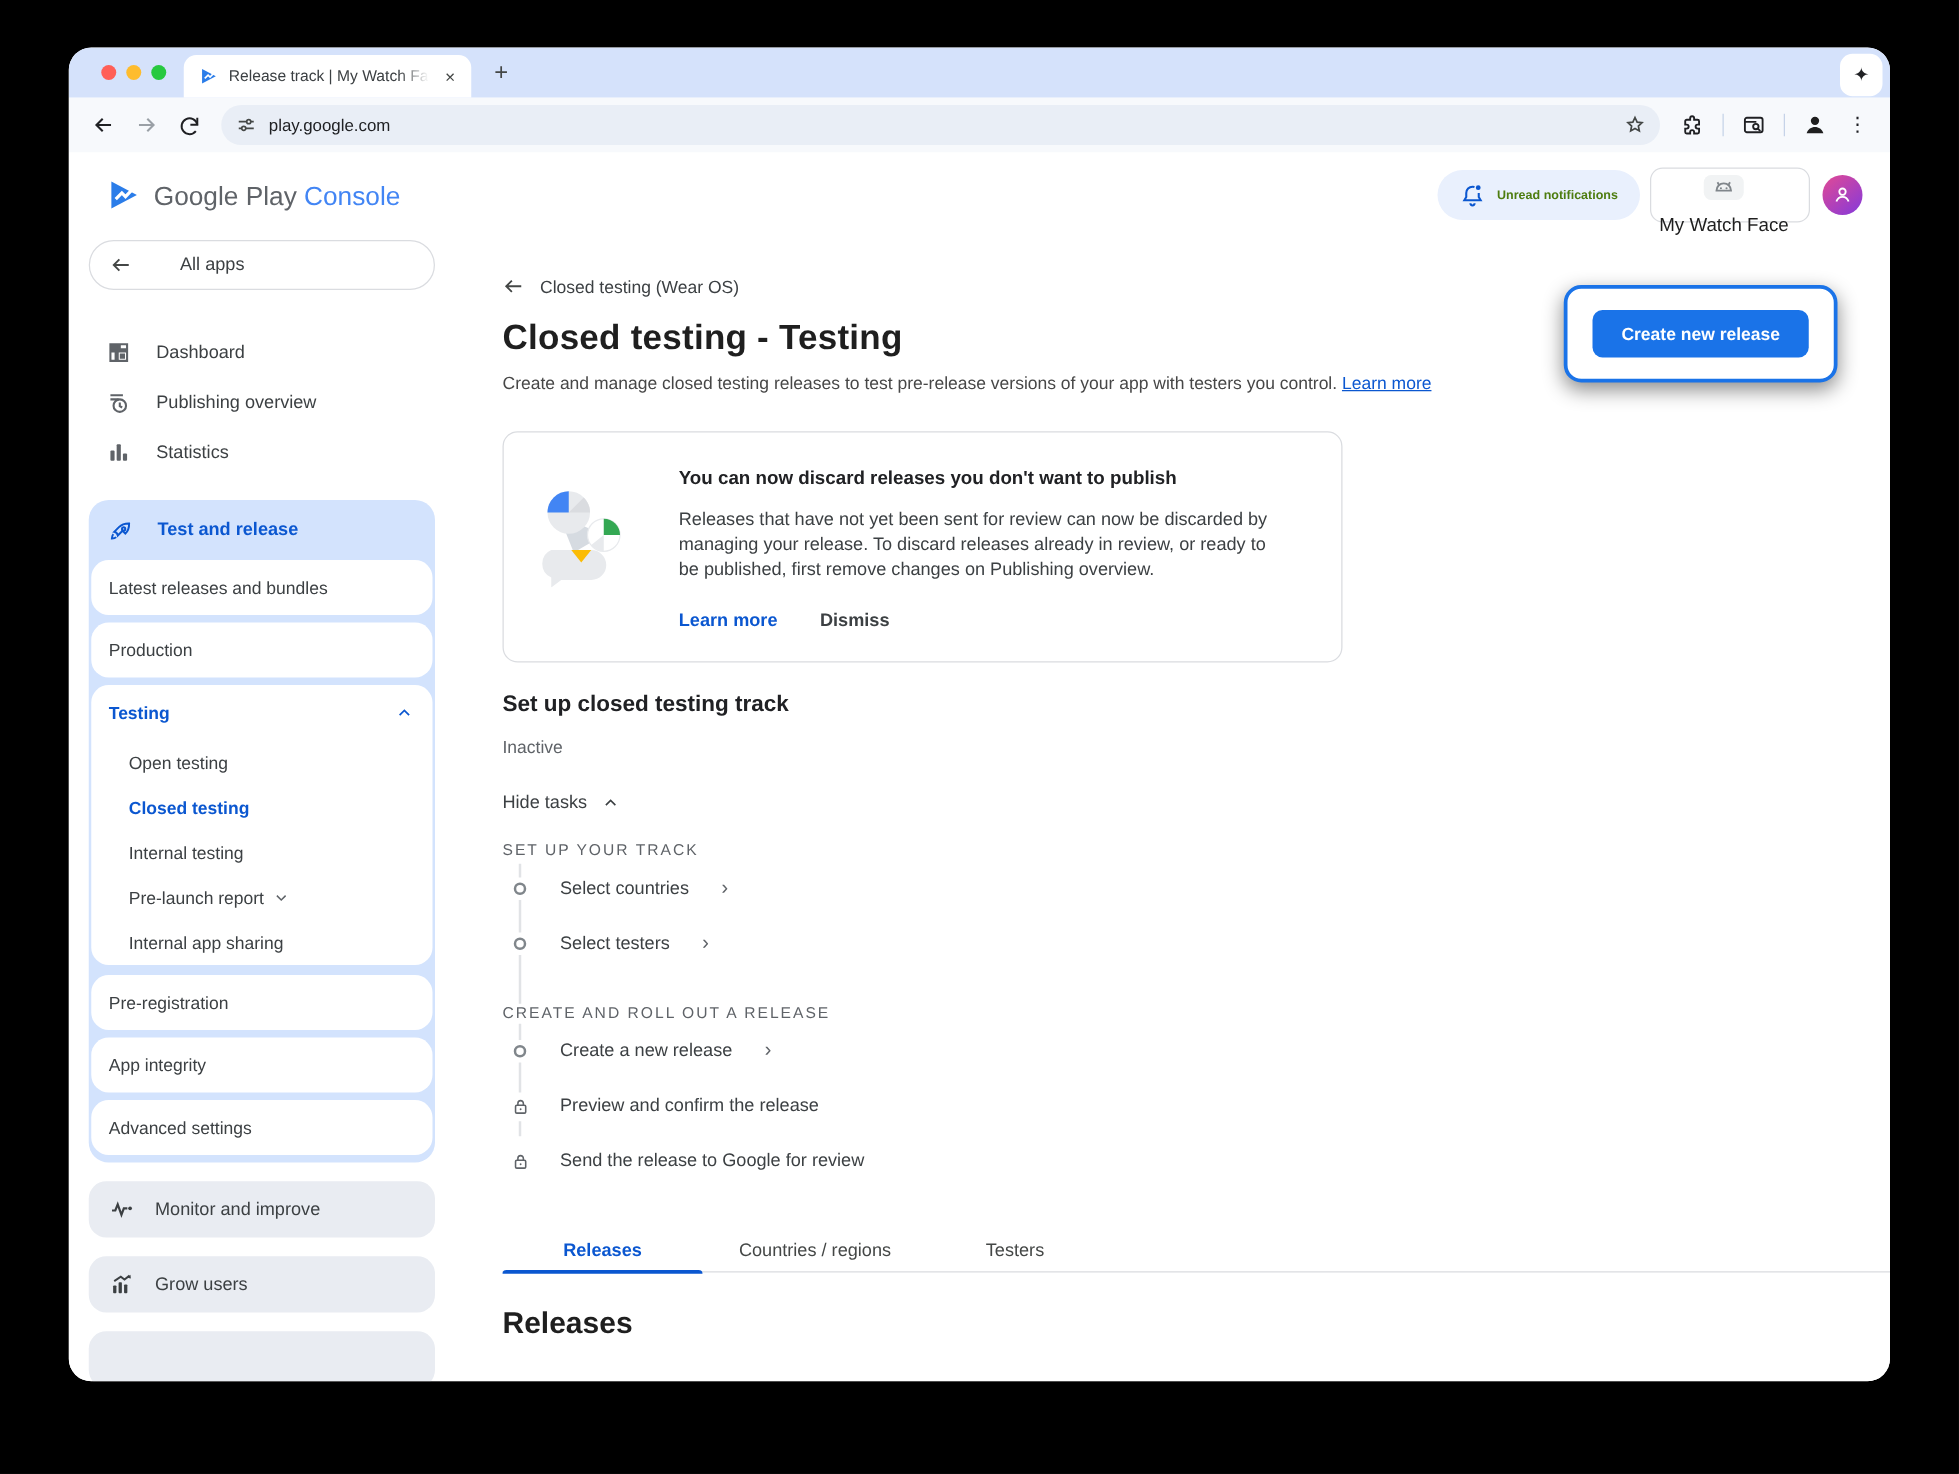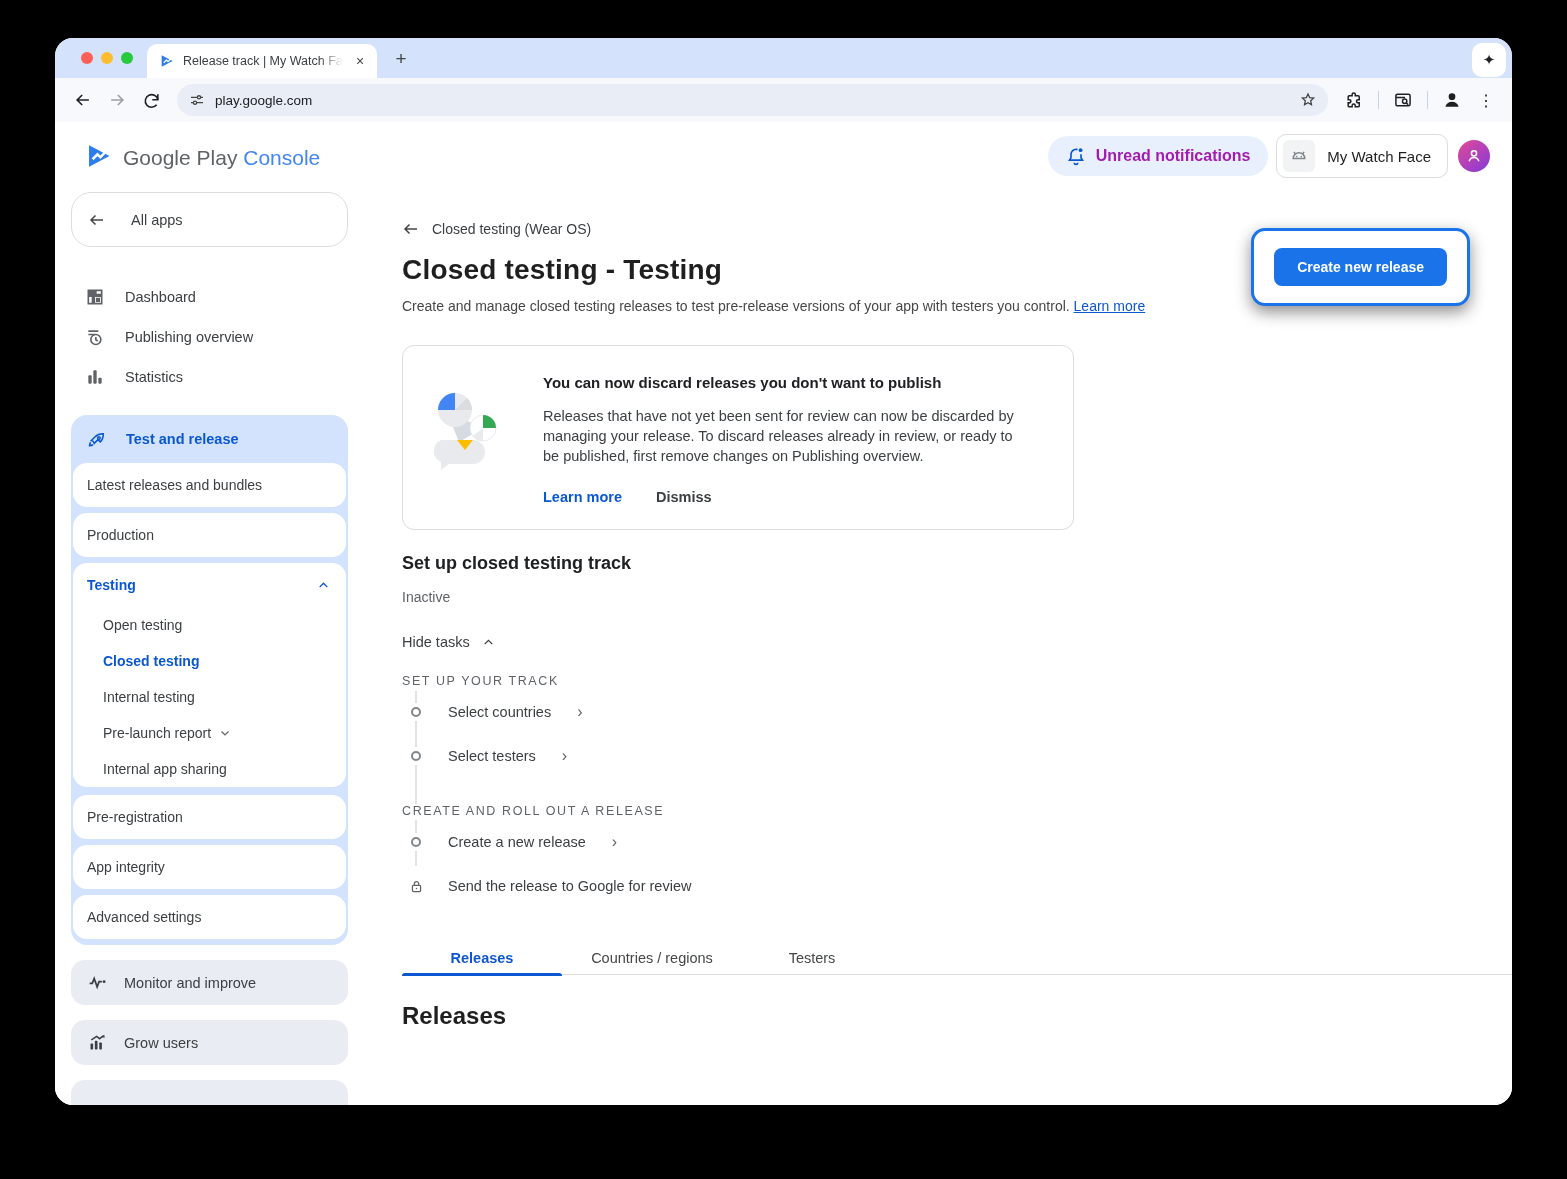--- a/index.html
+++ b/index.html
@@ -25,32 +25,32 @@
   .tb-sep { width:1px; height:18px; background:#c6d3e8; margin:0 4px; }
   .kebab { font-size:16px; color:#202124; letter-spacing:0; }
 
   
   .appheader { height:68px; background:#fff; display:flex; align-items:center; padding:0 22px 0 30px; flex-shrink:0; }
   .logo { display:flex; align-items:flex-end; gap:10px; }
   .logo-text { font-size:21px; }
   .logo-gp { color:#5f6368; }
   .logo-console { color:#4285f4; }
   .hspacer { flex:1; }
-  .notif-chip { height:40px; background:#e9f0fd; border-radius:20px; display:flex; align-items:center; gap:10px; padding:0 18px; color:#a21caf; font-size:16px; font-weight:700; }
-  .app-pill { height:44px; background:#fff; border:1px solid #dadce0; border-radius:10px; display:flex; align-items:center; gap:12px; padding:5px 16px 5px 6px; margin-left:8px; }
+  .notif-chip { height:40px; background:#e9f0fd; border-radius:20px; display:flex; align-items:center; gap:10px; padding:0 18px; color:#4d7c0f; font-size:10px; font-weight:700; }
+  .app-pill { height:44px; background:#fff; border:1px solid #dadce0; border-radius:10px; display:flex; align-items:center; gap:12px; padding:5px 16px 5px 6px; margin-left:8px;flex-direction:column; }
   .app-pill-icon { width:32px; height:32px; background:#f1f3f4; border-radius:6px; display:grid; place-items:center; }
   .app-pill-name { font-size:15px; color:#1f1f1f; }
   .avatar { width:32px; height:32px; border-radius:50%; margin-left:10px; background:linear-gradient(140deg,#d9489b 10%,#8d3bd4 90%); display:grid; place-items:center; }
 
   
   .content { flex:1; display:flex; min-height:0; background:#fff; }
 
   
   .sidebar { width:309px; padding:2px 0 0 16px; flex-shrink:0; overflow:hidden; }
-  .allapps { width:277px; height:55px; border:1px solid #dadce0; border-radius:20px; display:flex; align-items:center; gap:25px; padding:0 16px; margin-bottom:30px; font-size:14.5px; color:#3c4043; }
+  .allapps { width:277px; height:40px; border:1px solid #dadce0; border-radius:20px; display:flex; align-items:center; gap:38px; padding:0 16px; margin-bottom:30px; font-size:14.5px; color:#3c4043; }
   .navitem { height:40px; display:flex; align-items:center; gap:20px; padding-left:14px; font-size:14.5px; color:#3c4043; }
   .bluewrap { width:277px; background:#d3e3fd; border-radius:16px; margin-top:18px; padding-bottom:2px; }
   .bluehead { height:48px; display:flex; align-items:center; gap:18px; padding-left:16px; color:#0b57d0; font-size:14.5px; font-weight:700; }
   .scard { background:#fff; border-radius:14px; margin:0 2px 6px 2px; min-height:44px; display:flex; align-items:center; padding:0 14px; font-size:14px; color:#3c4043; }
   .scard.multi { display:block; padding:0; }
   .scard-row { height:44px; display:flex; align-items:center; justify-content:space-between; padding:0 16px 0 14px; }
   .scard-row .lbl { color:#0b57d0; font-weight:700; font-size:14px; }
   .subitem { height:36px; display:flex; align-items:center; gap:8px; padding-left:30px; font-size:14px; color:#3c4043; }
   .subitem.active { color:#0b57d0; font-weight:700; }
   .graycard { width:277px; height:45px; background:#e9ecf2; border-radius:14px; margin-top:15px; display:flex; align-items:center; gap:16px; padding-left:16px; font-size:14.5px; color:#3c4043; }
@@ -410,20 +410,30 @@
             <span class="t-chev">›</span>
           </div>
           <div class="t-row">
             <span class="t-ico">
               <svg width="15" height="15" viewBox="0 0 24 24" fill="none" stroke="#5f6368" stroke-width="2">
                   <rect x="5.5" y="10" width="13" height="10" rx="1.6"></rect>
                   <path d="M8.5 10V7.5a3.5 3.5 0 0 1 7 0V10"></path>
                   <circle cx="12" cy="15" r="1.2" fill="#5f6368" stroke="none"></circle>
                 </svg>
             </span>
+            <span class="t-label">Preview and confirm the release</span>
+          </div>
+          <div class="t-row">
+            <span class="t-ico">
+              <svg width="15" height="15" viewBox="0 0 24 24" fill="none" stroke="#5f6368" stroke-width="2">
+                  <rect x="5.5" y="10" width="13" height="10" rx="1.6"></rect>
+                  <path d="M8.5 10V7.5a3.5 3.5 0 0 1 7 0V10"></path>
+                  <circle cx="12" cy="15" r="1.2" fill="#5f6368" stroke="none"></circle>
+                </svg>
+            </span>
             <span class="t-label">Send the release to Google for review</span>
           </div>
         </div>
 
         <div class="tabs">
           <div class="tabbtn w1 active">Releases</div>
           <div class="tabbtn w2">Countries / regions</div>
           <div class="tabbtn w3">Testers</div>
         </div>
 

